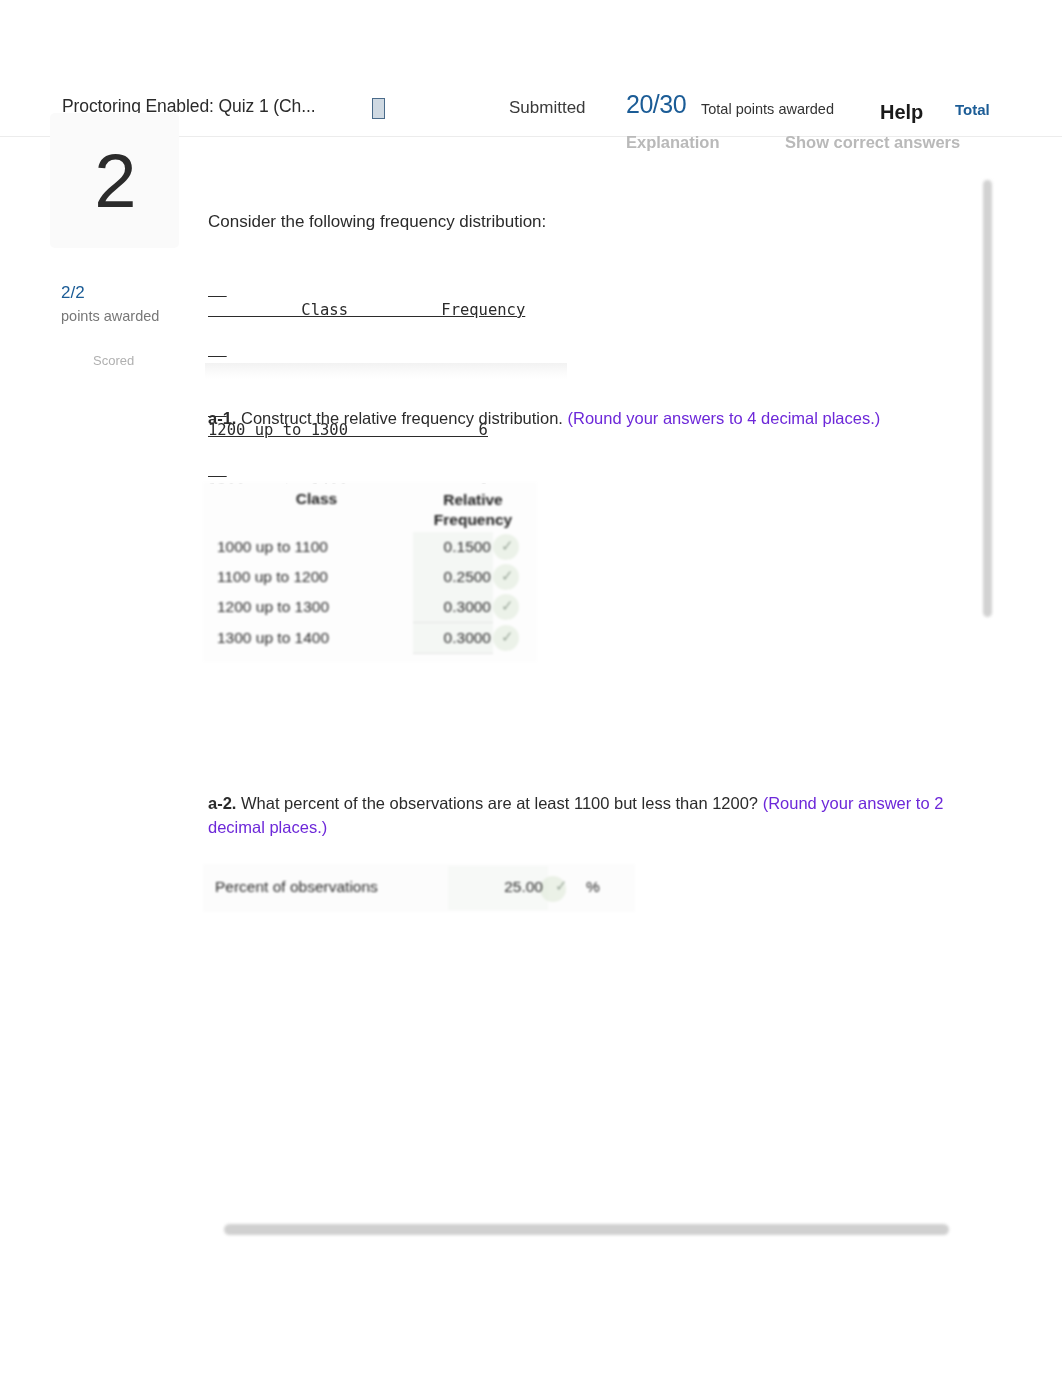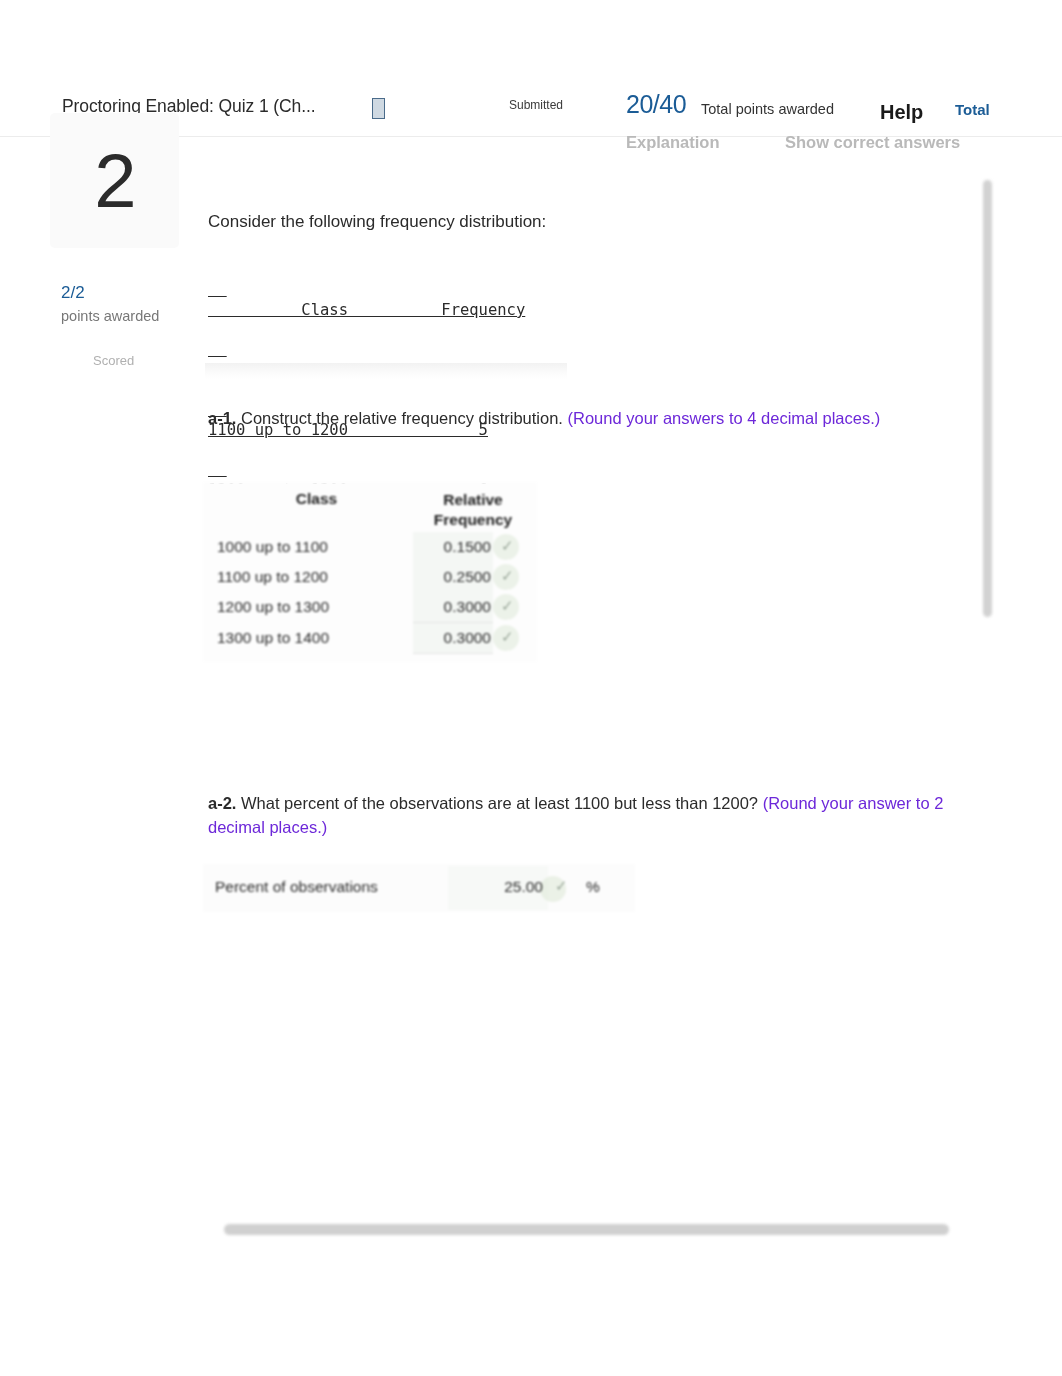--- a/index.html
+++ b/index.html
@@ -39,21 +39,21 @@
     position: absolute;
     left: 372px; top: 70px;
     width: 13px; height: 21px;
     box-sizing: border-box;
     border: 1.7px solid #4a6b8a;
     background: #cfd9e2;
   }
   .hdr-submitted {
     position: absolute;
     left: 509px; top: 70px;
-    font-size: 12px;
+    font-size: 17px;
     color: #3a3a3a;
     white-space: nowrap;
   }
   .hdr-score {
     position: absolute;
     left: 626px; top: 62px;
     font-size: 25px;
     color: #1b5c96;
     letter-spacing: -0.5px;
     white-space: nowrap;
@@ -348,42 +348,41 @@
     background: #ffffff;
   }
 </style>
 </head>
 <body>
 
 <div class="header">
   <div class="hdr-title">Proctoring Enabled: Quiz 1 (Ch...</div>
   <div class="hdr-tofu"></div>
   <div class="hdr-submitted">Submitted</div>
-  <div class="hdr-score">20/40</div>
+  <div class="hdr-score">20/30</div>
   <div class="hdr-score-label">Total points awarded</div>
   <div class="hdr-help">Help</div>
   <div class="hdr-exit">Total</div>
 </div>
 
 <div class="qnum-box">
   <div class="qnum">2</div>
 </div>
 <div class="pts-awarded">2/2</div>
 <div class="pts-label">points awarded</div>
 <div class="scored">Scored</div>
 
 <div class="toggle-explanation">Explanation</div>
 <div class="toggle-answers">Show correct answers</div>
 
 <div class="prompt">Consider the following frequency distribution:</div>
 
 <div class="mono-table">
   <span class="mrow">          Class          Frequency</span>
   <span class="mrow">1000 up to 1100              3</span>
-  <span class="mrow">1100 up to 1200              5</span>
   <span class="mrow">1200 up to 1300              6</span>
   <span class="mrow">1300 up to 1400              6</span>
 </div>
 <div class="mono-fade"></div>
 
 <div class="q-a1">
   <span class="qlbl">a-1.</span><span> Construct the relative frequency distribution. </span><span class="red">(Round your answers to 4 decimal places.)</span>
 </div>
 
 <div class="ans-table">

